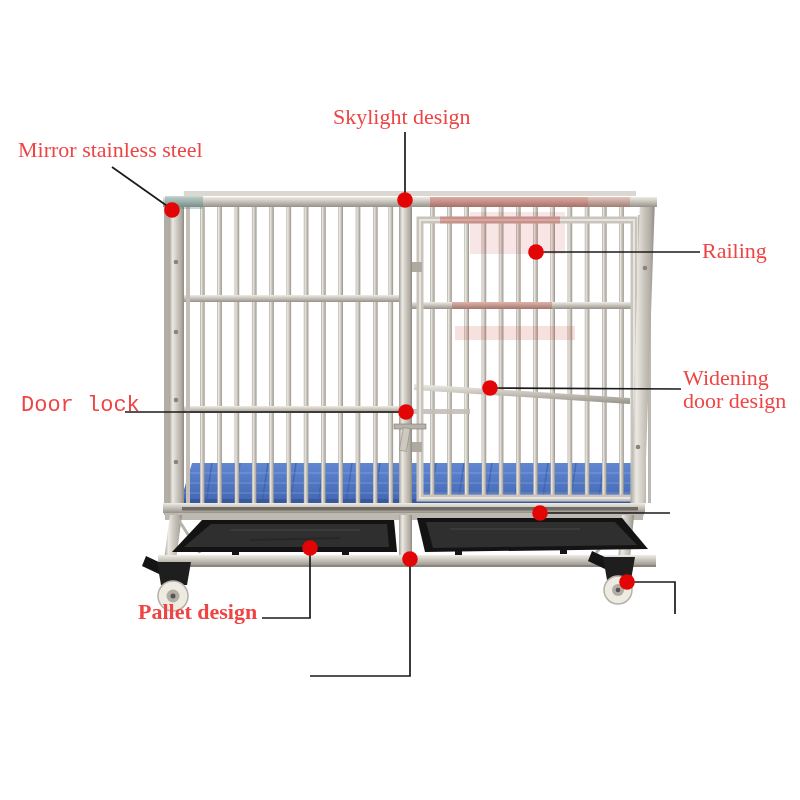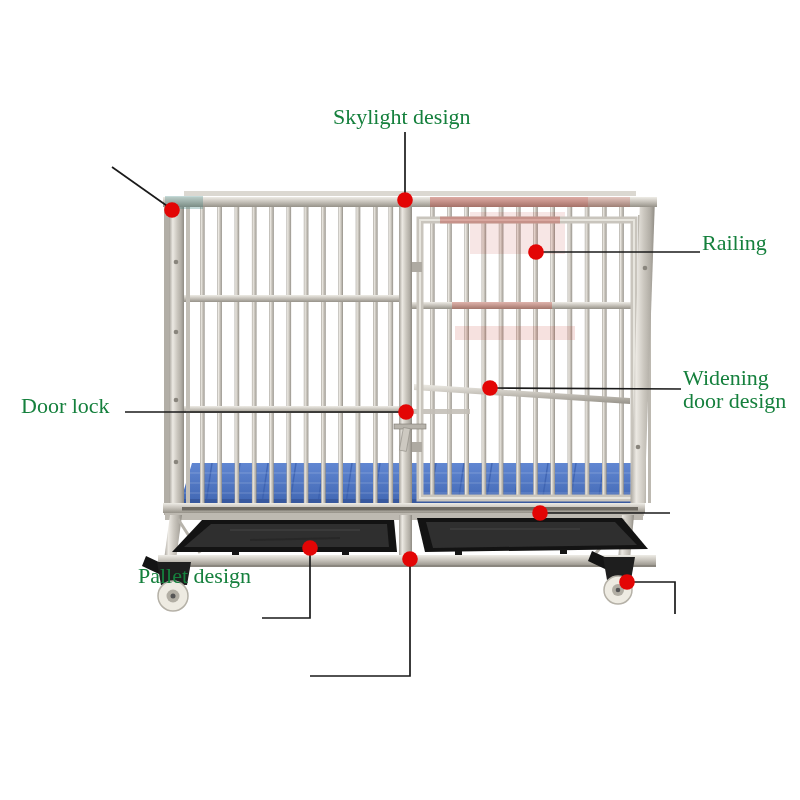--- a/index.html
+++ b/index.html
@@ -3,21 +3,21 @@
 <meta charset="utf-8">
 <style>
   html,body { margin:0; padding:0; background:#ffffff; }
   .stage {
     position:relative; width:800px; height:800px; background:#ffffff;
     overflow:hidden; font-family:"Liberation Serif", serif;
   }
   .stage svg { position:absolute; left:0; top:0; }
   .lbl {
     position:absolute; font-family:"Liberation Serif", serif;
-    font-size:22px; color:#15803d; white-space:nowrap; line-height:1.05;
+    font-size:22px; color:#ef4444; white-space:nowrap; line-height:1.05;
   }
   .lbl.wrap { white-space:normal; }
   .lbl.center { text-align:center; }
 </style>
 </head>
 <body>
 
 <div class="stage">
 
   <svg width="800" height="800" viewBox="0 0 800 800">
@@ -220,24 +220,25 @@
       <circle cx="406" cy="412" r="7.8"></circle>
       <circle cx="540" cy="513" r="7.8"></circle>
       <circle cx="310" cy="548" r="7.8"></circle>
       <circle cx="410" cy="559" r="7.8"></circle>
       <circle cx="627" cy="582" r="7.8"></circle>
     </g>
   </svg>
 
   <div class="lbl" style="left:333px; top:105px;">Skylight design</div>
 
-
-  <div class="lbl" style="left:702px; top:231px;text-align:center;">Railing</div>
+  <div class="lbl" style="left:18px; top:138px;">Mirror stainless steel</div>
+
+  <div class="lbl" style="left:702px; top:239px;text-align:center;">Railing</div>
 
   <div class="lbl wrap" style="left:683px; top:366px; width:108px;">Widening door design</div>
 
-  <div class="lbl" style="left:21px; top:394px;">Door lock</div>
-
-
-  <div class="lbl" style="left:138px; top:564px;">Pallet design</div>
+  <div class="lbl" style="left:21px; top:394px;font-family:Liberation Mono, monospace;">Door lock</div>
+
+
+  <div class="lbl" style="left:138px; top:600px;font-weight:bold;">Pallet design</div>
 
 
 </div>
 
 </body></html>

